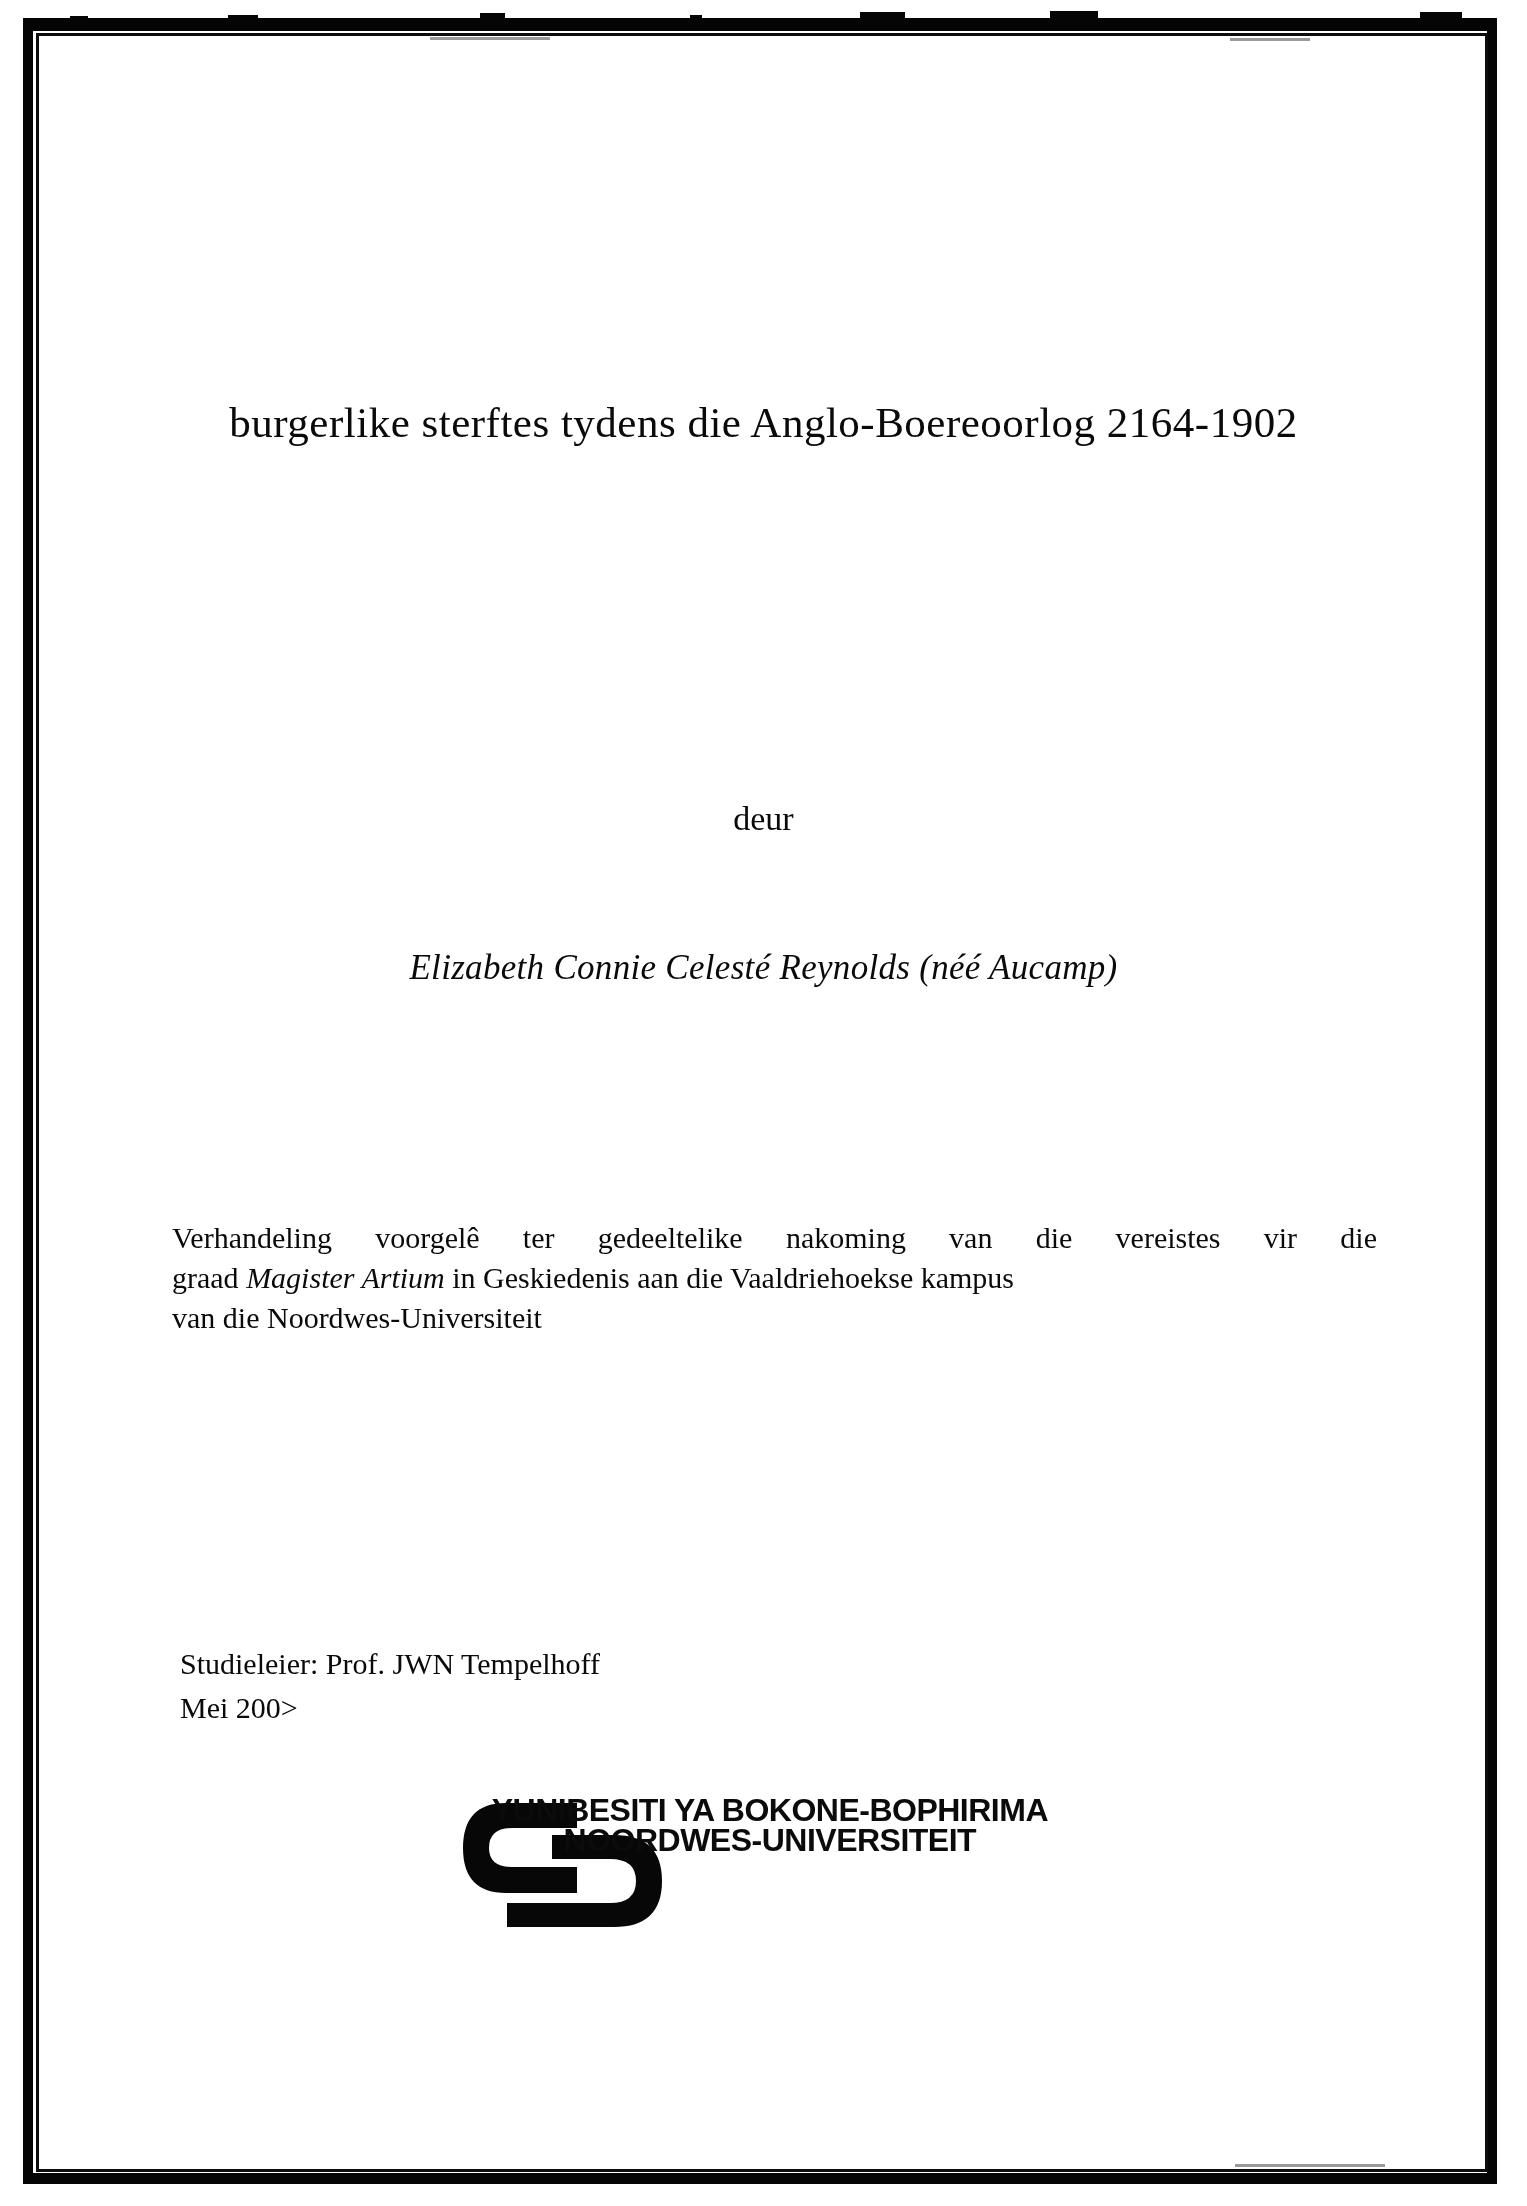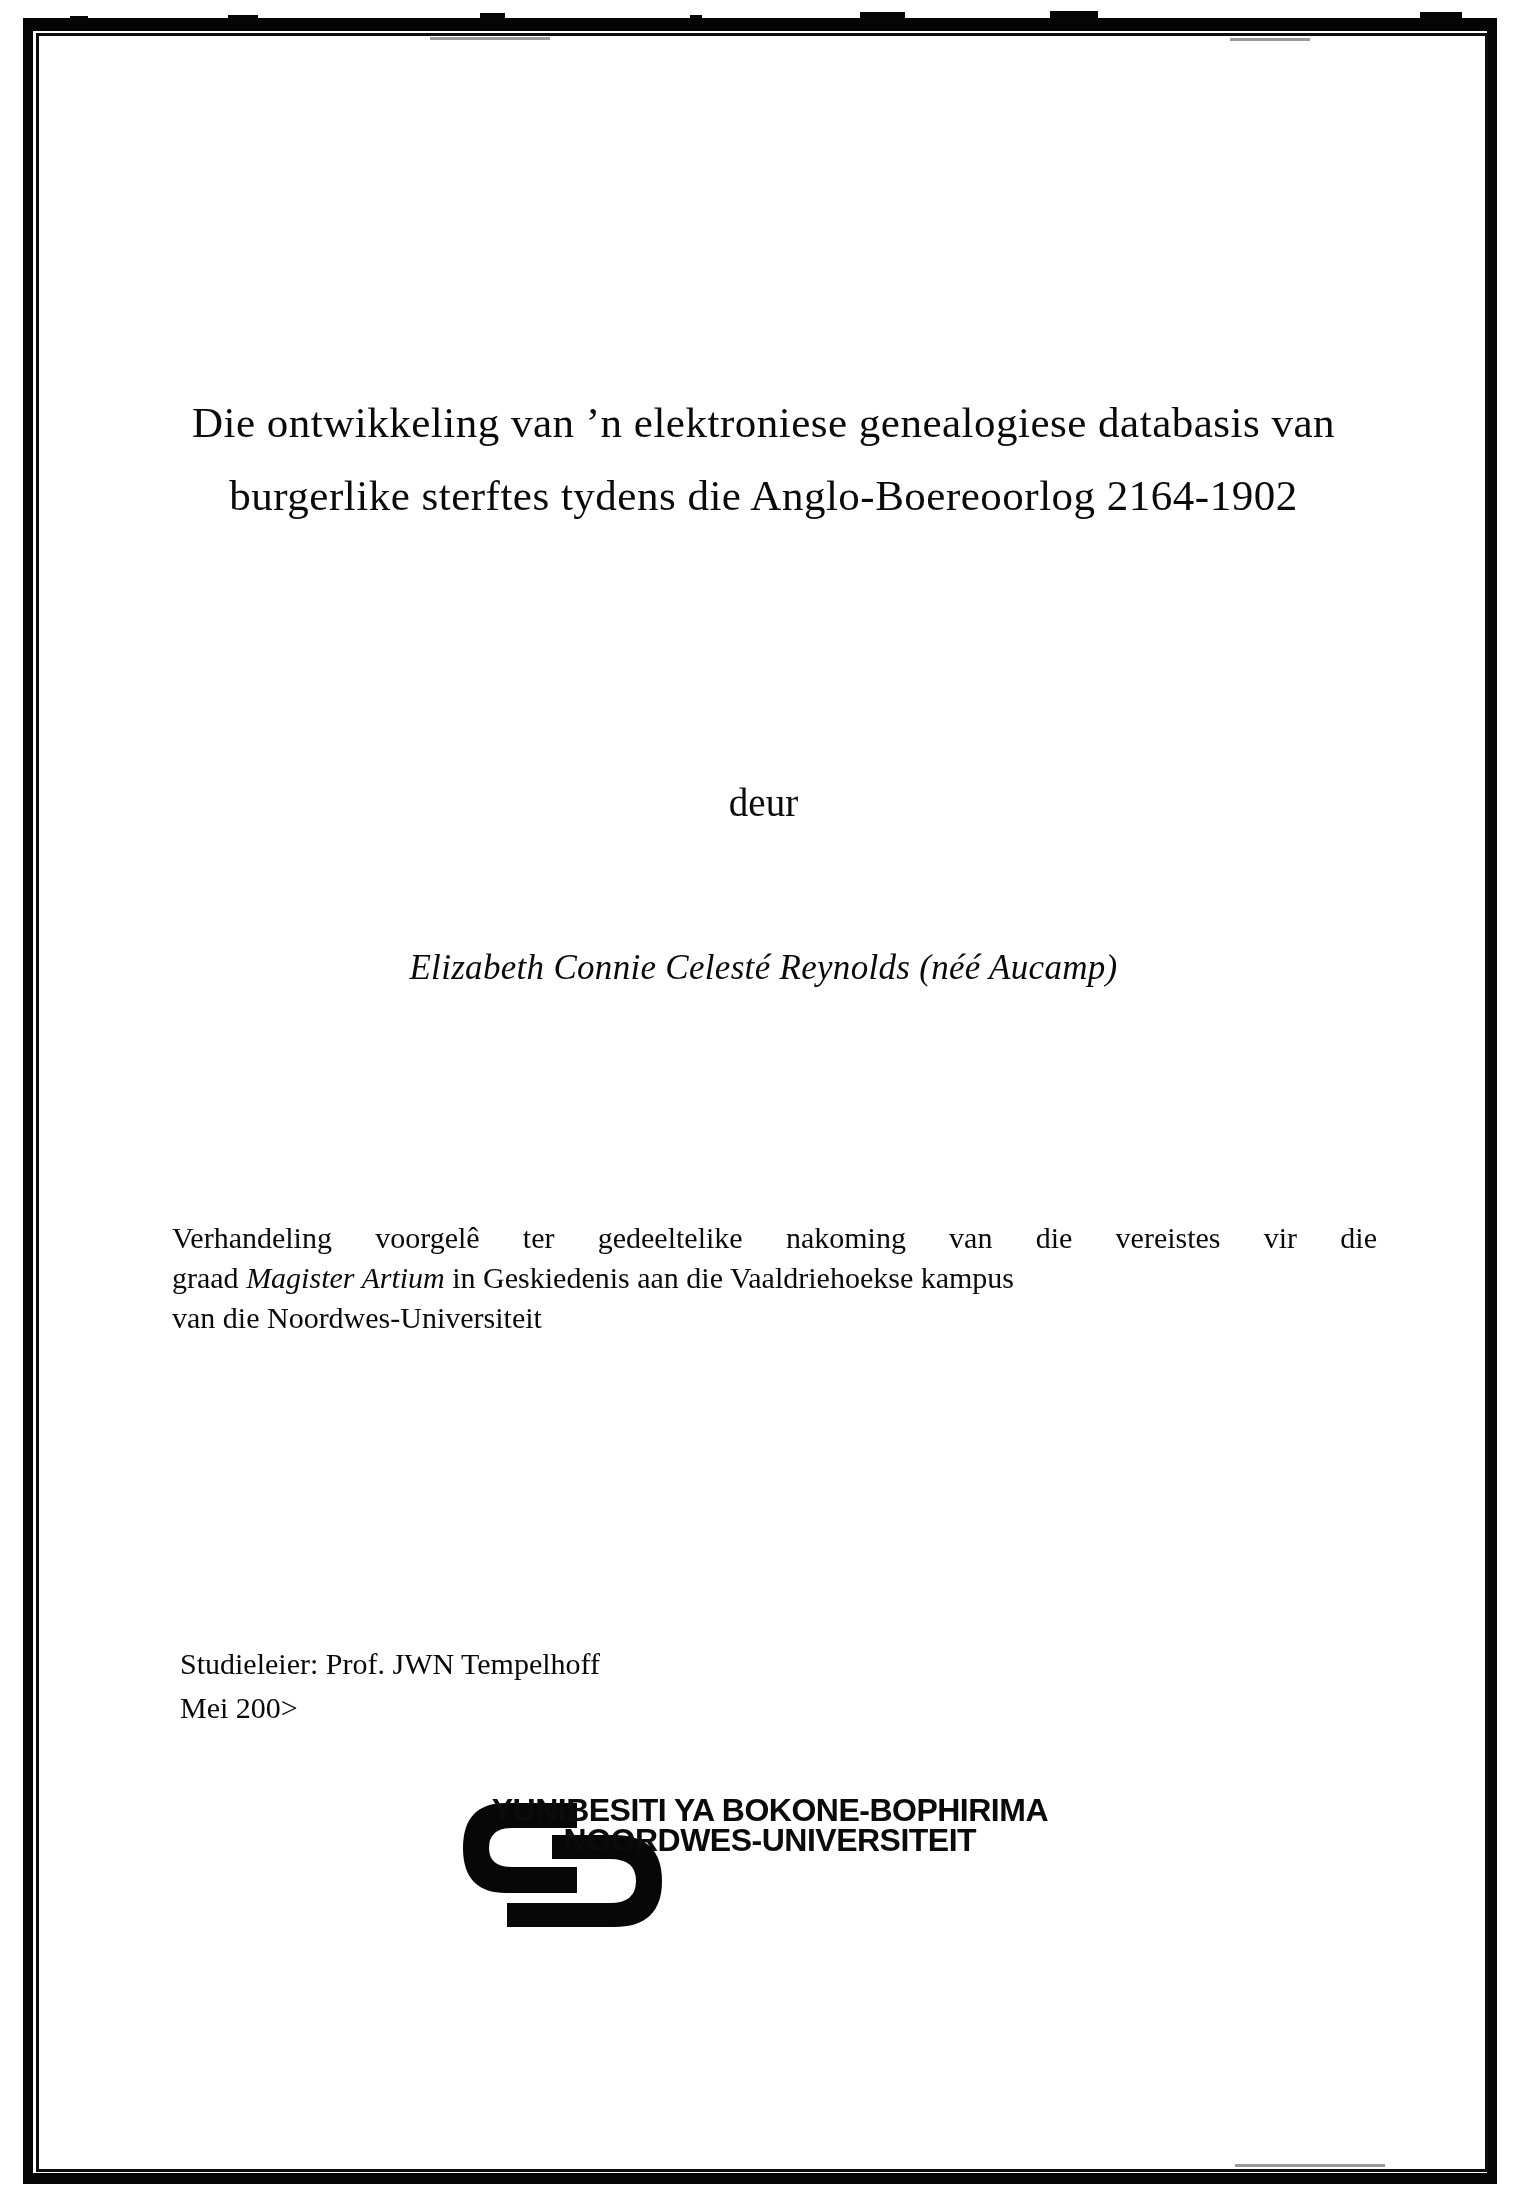--- a/index.html
+++ b/index.html
@@ -27,22 +27,22 @@
   .scan-smudge { position:absolute; background:#9a9a9a; }
 
   .title {
     position:absolute; left:90px; right:90px; top:386px;
     text-align:center;
     font-size:43px; line-height:73px;
     letter-spacing:0.5px;
     white-space:nowrap;
   }
   .byline {
-    position:absolute; left:0; right:0; top:780px;
-    text-align:center; font-size:39px;
+    position:absolute; left:0; right:0; top:800px;
+    text-align:center; font-size:34px;
   }
   .author {
     position:absolute; left:0; right:0; top:948px;
     text-align:center; font-size:35px; letter-spacing:0.3px;font-style:italic;
   }
   .statement {
     position:absolute; left:172px; top:1218px; width:1205px;
     font-size:30px; line-height:40px;
   }
   .statement .justified { text-align:justify; text-align-last:justify; }
@@ -80,21 +80,20 @@
   <div class="scan-mark" style="left:1420px;top:12px; width:42px; height:7px;"></div>
 
   <div class="frame-outer"></div>
   <div class="frame-inner"></div>
 
   <div class="scan-smudge" style="left:430px; top:37px; width:120px; height:3px;"></div>
   <div class="scan-smudge" style="left:1230px;top:38px; width:80px;  height:3px;"></div>
   <div class="scan-smudge" style="left:1235px;top:2164px; width:150px; height:3px;"></div>
 
   <div class="title">
-    <div>Die ontwikkeling van ’n elektroniese genealogiese databasis van</div>
     <div>burgerlike sterftes tydens die Anglo-Boereoorlog 2164-1902</div>
   </div>
 
   <div class="byline">deur</div>
 
   <div class="author">Elizabeth Connie Celesté Reynolds (néé Aucamp)</div>
 
   <div class="statement">
     <div class="justified">Verhandeling voorgelê ter gedeeltelike nakoming van die vereistes vir die</div>
     <div><span>graad </span><span class="em">Magister Artium</span><span> in Geskiedenis aan die Vaaldriehoekse kampus</span></div>

